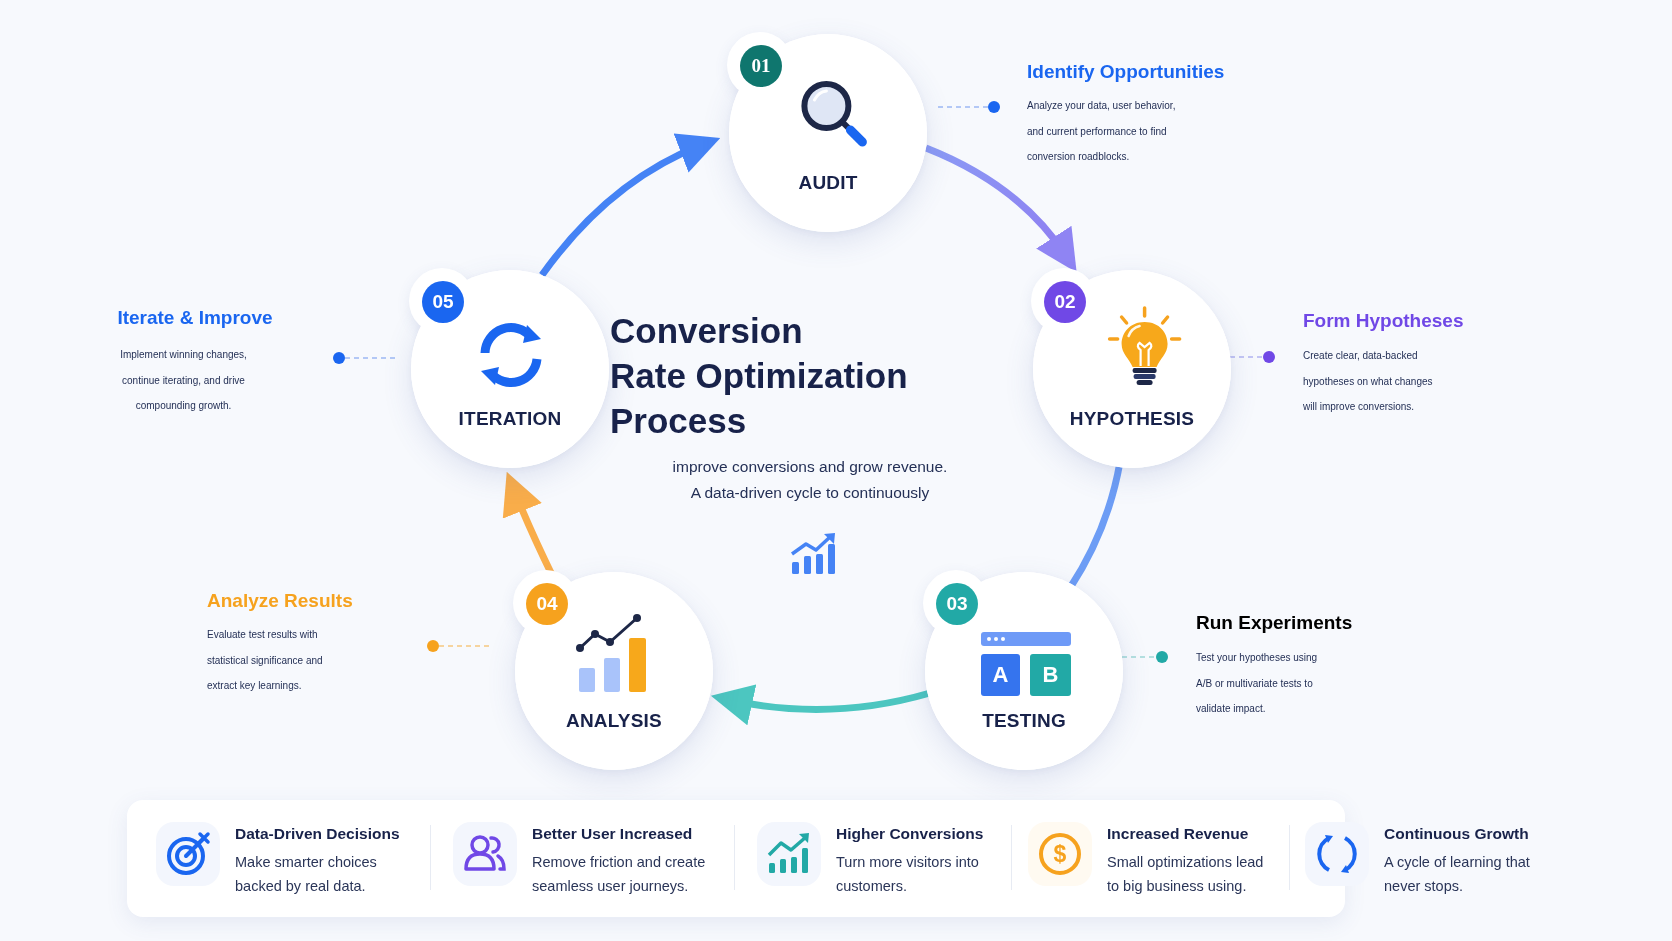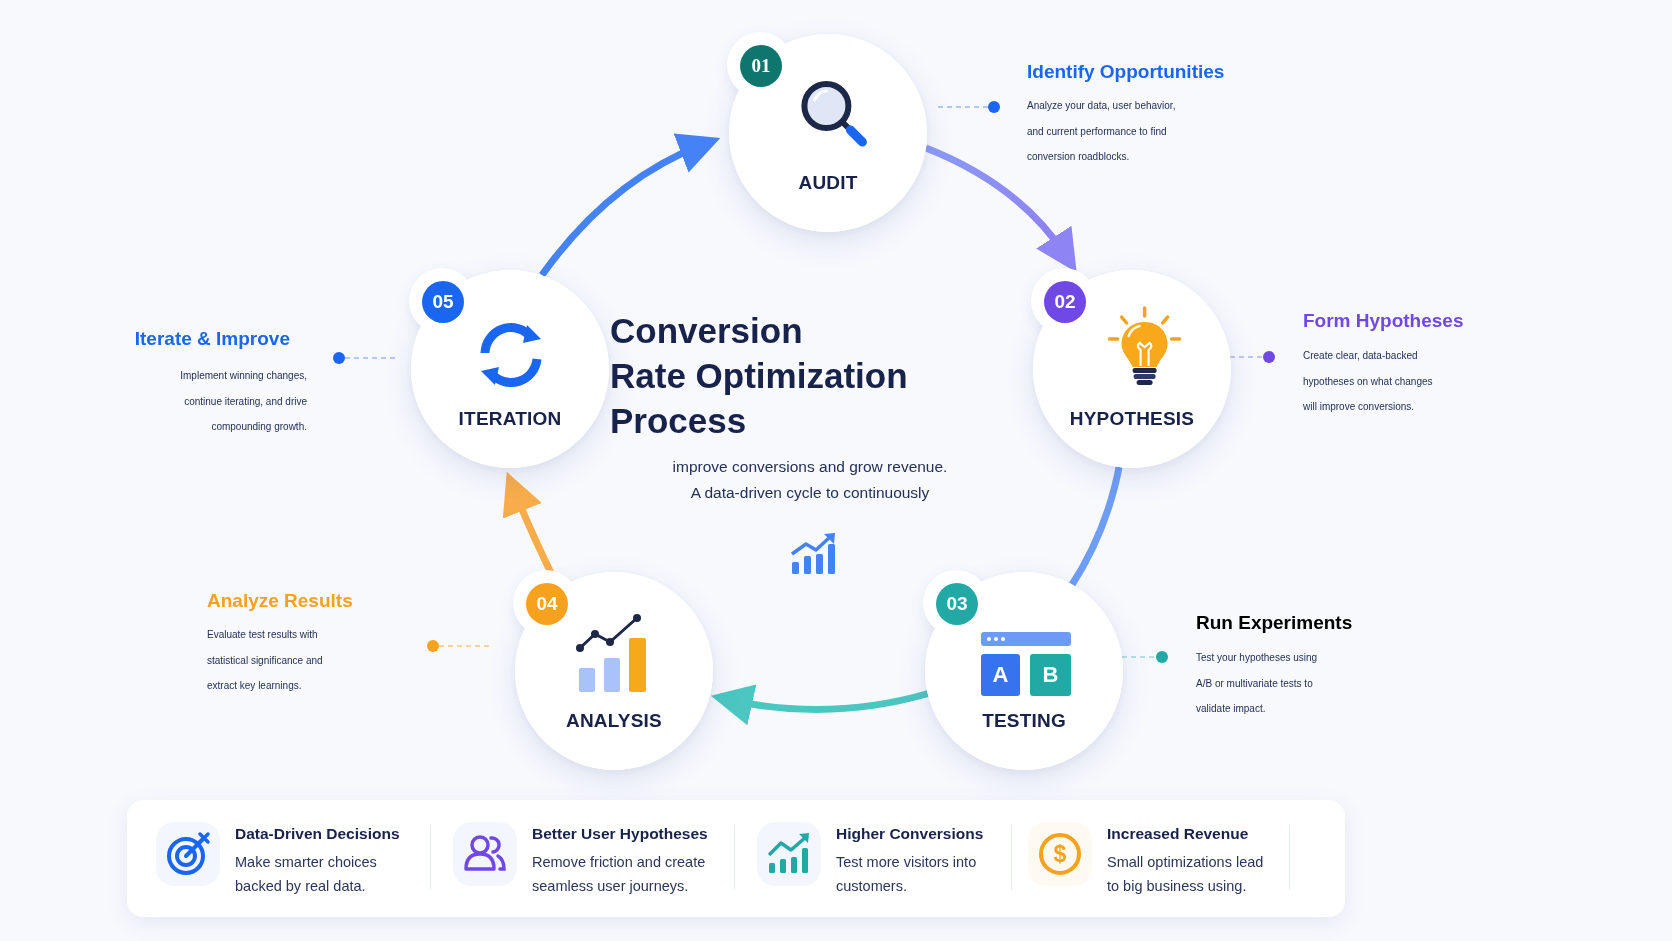--- a/index.html
+++ b/index.html
@@ -32,21 +32,21 @@
     font-family:"Liberation Sans", sans-serif;
   }
   .node-icon { position:absolute; left:50%; top:44px; transform:translateX(-40%); }
   .node-label {
     position:absolute; left:0; right:0; top:138px; text-align:center;
     font-weight:700; font-size:19px; color:#18224a; letter-spacing:0.2px;
   }
   .desc-title { position:absolute; font-weight:700; font-size:19px; white-space:nowrap; }
   .desc-body  { position:absolute; font-size:10px; line-height:25.5px; color:#243056; white-space:nowrap; }
   .desc-body div { height:25.5px; }
-  .right-align { text-align:right;margin-top:21px; }
+  .right-align { text-align:center; }
   .center-title {
     position:absolute; left:610px; width:400px; top:308px; text-align:left;
     font-weight:700; font-size:35px; line-height:45px; color:#18224a;
   }
   .center-sub {
     position:absolute; left:610px; width:400px; top:454px; text-align:center;
     font-size:15.5px; line-height:26px; color:#243056;
   }
   .benefits {
     position:absolute; left:127px; top:800px; width:1218px; height:117px;
@@ -270,55 +270,70 @@
 
   <div class="benefit" style="left:326px; width:280px;">
     <div class="tile">
       <svg width="46" height="46" viewBox="0 0 46 46">
         <circle cx="18" cy="14" r="8" fill="none" stroke="#7048e6" stroke-width="3.5"></circle>
         <path d="M4 38 C4 27 10 23 18 23 C26 23 32 27 32 38 Z" fill="none" stroke="#7048e6" stroke-width="3.5" stroke-linejoin="round"></path>
         <path d="M29 7 A7 7 0 1 1 31 21" fill="none" stroke="#7048e6" stroke-width="3.5" stroke-linecap="round"></path>
         <path d="M36 25 C41 28 42 33 42 38 L38 38" fill="none" stroke="#7048e6" stroke-width="3.5" stroke-linecap="round"></path>
       </svg>
     </div>
-    <div class="b-title">Better User Hypotheses</div>
+    <div class="b-title">Better User Increased</div>
     <div class="b-text">
       <div>Remove friction and create</div>
       <div>seamless user journeys.</div>
     </div>
   </div>
   <div class="divider" style="left:607px;"></div>
 
   <div class="benefit" style="left:630px; width:250px;">
     <div class="tile">
       <svg width="46" height="46" viewBox="0 0 46 46">
         <rect x="3" y="32" width="6" height="10" rx="1.5" fill="#22a9a6"></rect>
         <rect x="14" y="28" width="6" height="14" rx="1.5" fill="#22a9a6"></rect>
         <rect x="25" y="26" width="6" height="16" rx="1.5" fill="#22a9a6"></rect>
         <rect x="36" y="17" width="6" height="25" rx="1.5" fill="#22a9a6"></rect>
         <polyline points="3,24 15,12 25,19 40,6" fill="none" stroke="#22a9a6" stroke-width="3.5" stroke-linejoin="round"></polyline>
         <path d="M33 3 L43 2 L42 12 Z" fill="#22a9a6"></path>
       </svg>
     </div>
     <div class="b-title">Higher Conversions</div>
     <div class="b-text">
-      <div>Test more visitors into</div>
+      <div>Turn more visitors into</div>
       <div>customers.</div>
     </div>
   </div>
   <div class="divider" style="left:884px;"></div>
 
   <div class="benefit" style="left:901px; width:270px;">
     <div class="tile" style="background:#fffaf1;">
       <svg width="48" height="48" viewBox="0 0 48 48">
         <circle cx="24" cy="24" r="19" fill="none" stroke="#f6a21e" stroke-width="4"></circle>
         <text x="24" y="32" text-anchor="middle" font-family="Liberation Sans, sans-serif" font-weight="700" font-size="23" fill="#f6a21e">$</text>
       </svg>
     </div>
     <div class="b-title">Increased Revenue</div>
     <div class="b-text">
       <div>Small optimizations lead</div>
       <div>to big business using.</div>
     </div>
   </div>
   <div class="divider" style="left:1162px;"></div>
 
+  <div class="benefit" style="left:1178px; width:260px;">
+    <div class="tile">
+      <svg width="46" height="46" viewBox="0 0 46 46">
+        <path d="M15 7 A18 18 0 0 0 15 39" fill="none" stroke="#1a66f0" stroke-width="4"></path>
+        <path d="M31 39 A18 18 0 0 0 31 7" fill="none" stroke="#1a66f0" stroke-width="4"></path>
+        <path d="M11 4 L19 5 L14 12 Z" fill="#1a66f0"></path>
+        <path d="M35 42 L27 41 L32 34 Z" fill="#1a66f0"></path>
+      </svg>
+    </div>
+    <div class="b-title">Continuous Growth</div>
+    <div class="b-text">
+      <div>A cycle of learning that</div>
+      <div>never stops.</div>
+    </div>
+  </div>
 </div>
 
 </body></html>

